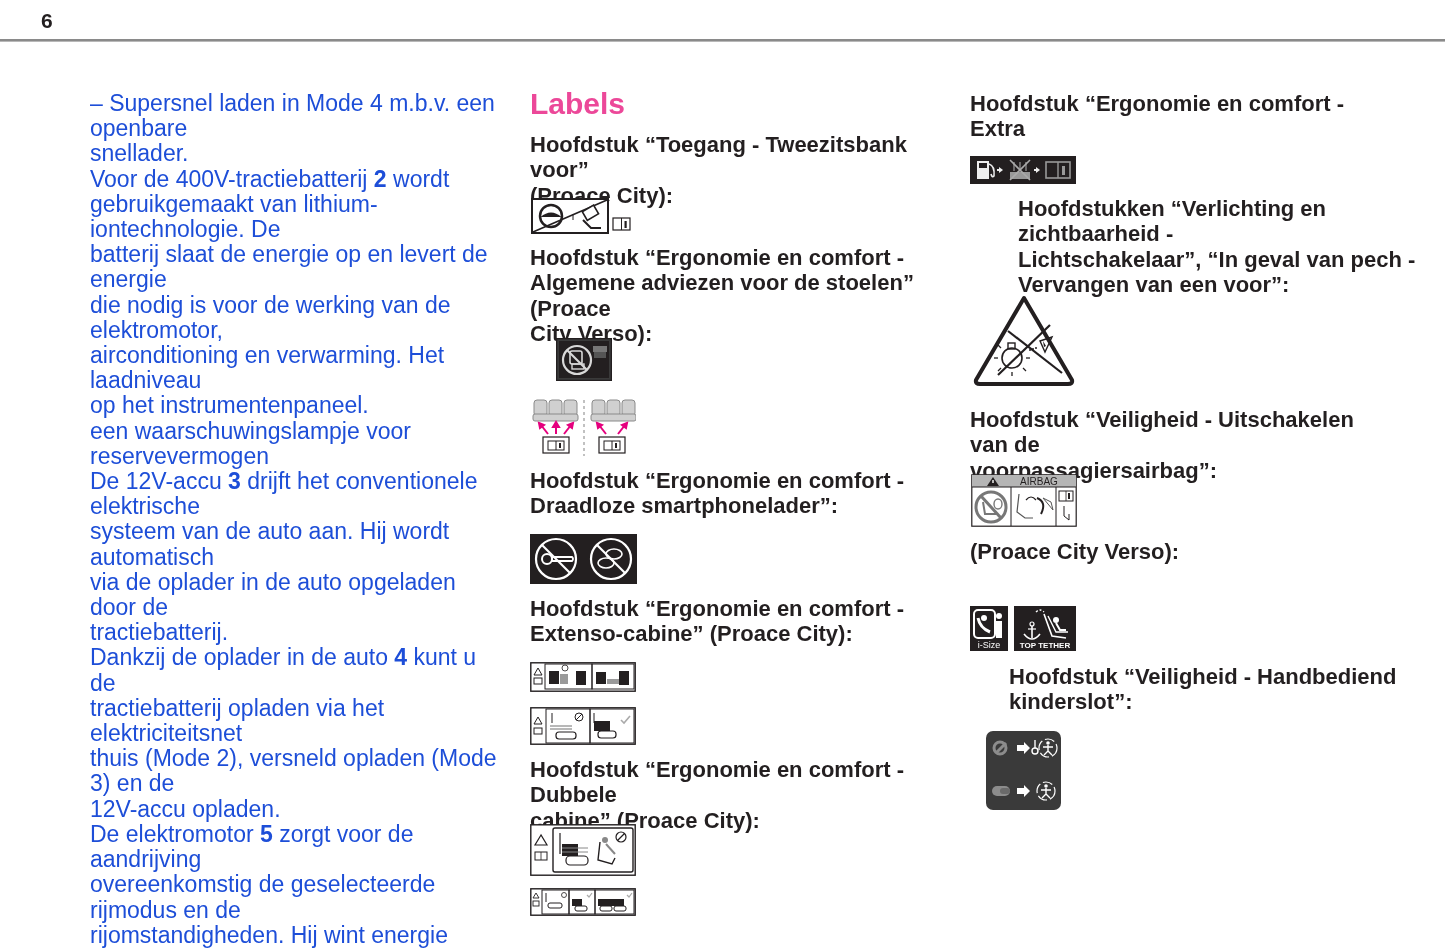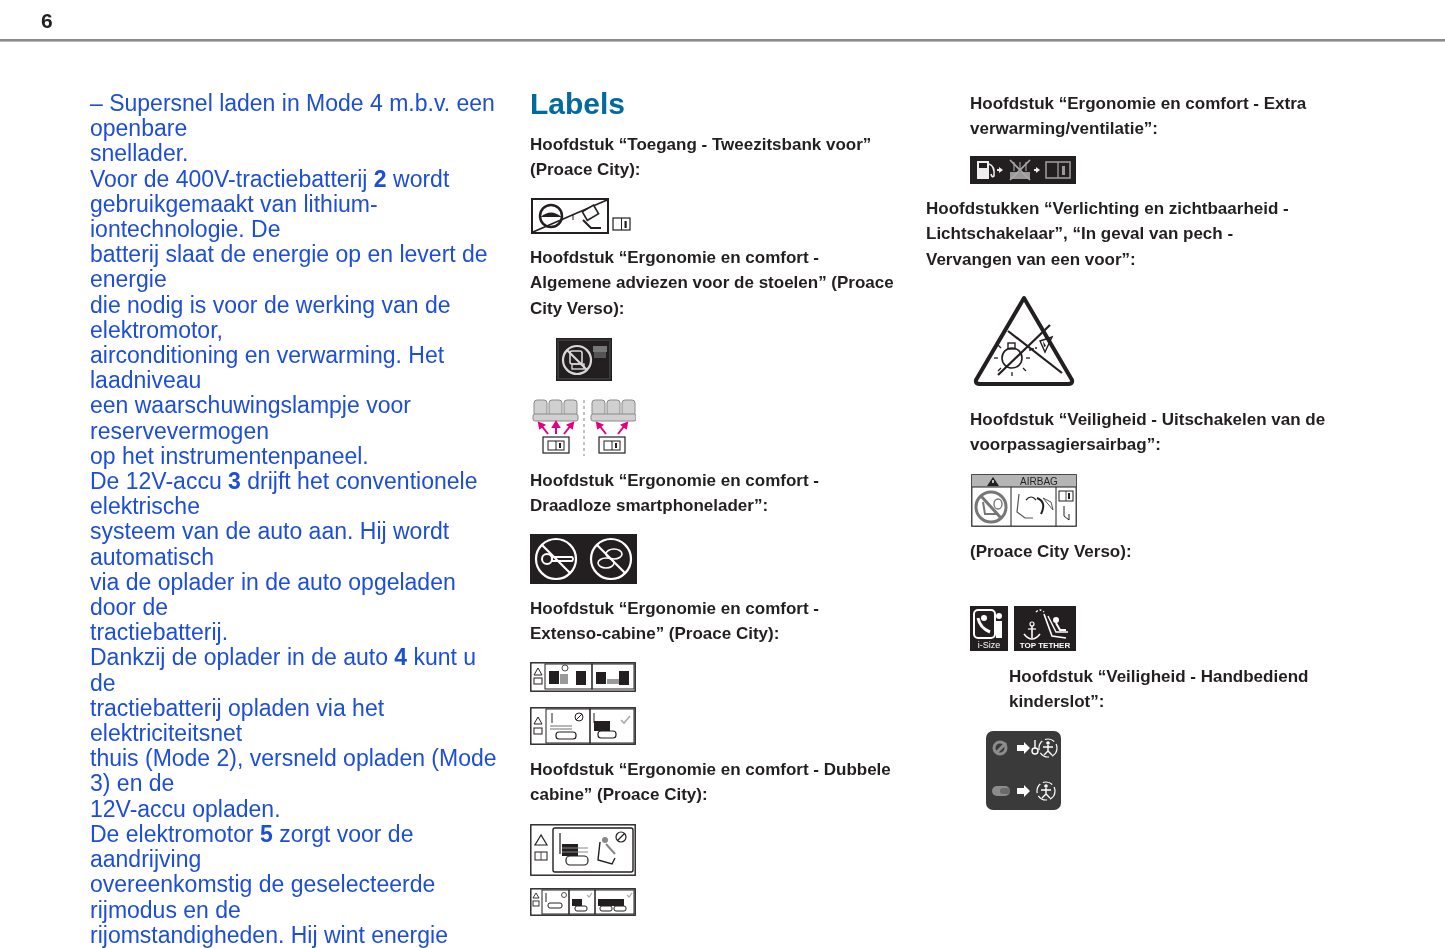--- a/index.html
+++ b/index.html
@@ -9,22 +9,22 @@
   .page-number { position: absolute; left: 41px; top: 9px; font-size: 21px; font-weight: bold; color: #231f20; }
   .header-rule { position: absolute; left: 0; top: 39px; width: 1445px; height: 3px; background: #8a8a8a; border-bottom: 1px solid #b8b8b8; }
 
   .col { position: absolute; top: 90px; }
   .col-1 { left: 90px; width: 415px; }
   .col-2 { left: 530px; width: 420px; }
 
   .body-text { font-size: 23px; line-height: 25.2px; color: #1d4ed8; }
   .body-text b { font-weight: bold; }
 
-  .section-title { font-size: 30px; font-weight: bold; line-height: 32px; margin-top: 0px; margin-bottom: 10px; color: #0369a1; }
-  .chapter-heading { font-size: 17px; font-weight: bold; line-height: 25.3px; color: #231f20; }
+  .section-title { font-size: 30px; font-weight: bold; line-height: 32px; margin-top: 0px; margin-bottom: 10px; color: #ec4899; }
+  .chapter-heading { font-size: 22px; font-weight: bold; line-height: 25.3px; color: #231f20; }
 
   .abs { position: absolute; }
 
   
   .lbl { position: absolute; }
   svg { display: block; }
 </style>
 </head>
 <body>
 
@@ -35,22 +35,22 @@
 
   <div class="col col-1 body-text" style="top:91px;">
     <div id="left-lines">
         <div>–  Supersnel laden in Mode 4 m.b.v. een openbare</div>
         <div>snellader.</div>
         <div>Voor de 400V-tractiebatterij <b>2</b> wordt</div>
         <div>gebruikgemaakt van lithium-iontechnologie. De</div>
         <div>batterij slaat de energie op en levert de energie</div>
         <div>die nodig is voor de werking van de elektromotor,</div>
         <div>airconditioning en verwarming. Het laadniveau</div>
+        <div>op het instrumentenpaneel.</div>
         <div>een waarschuwingslampje voor reservevermogen</div>
-        <div>op het instrumentenpaneel.</div>
         <div>De 12V-accu <b>3</b> drijft het conventionele elektrische</div>
         <div>systeem van de auto aan. Hij wordt automatisch</div>
         <div>via de oplader in de auto opgeladen door de</div>
         <div>tractiebatterij.</div>
         <div>Dankzij de oplader in de auto <b>4</b> kunt u de</div>
         <div>tractiebatterij opladen via het elektriciteitsnet</div>
         <div>thuis (Mode 2), versneld opladen (Mode 3) en de</div>
         <div>12V-accu opladen.</div>
         <div>De elektromotor <b>5</b> zorgt voor de aandrijving</div>
         <div>overeenkomstig de geselecteerde rijmodus en de</div>
@@ -248,21 +248,20 @@
       <path d="M57 7 L59 9 L62 5" fill="none" stroke="#aaa" stroke-width="1.2"></path>
       <rect x="68" y="11" width="26" height="7" fill="#231f20"></rect>
       <rect x="70" y="18" width="12" height="5" rx="2" fill="none" stroke="#231f20" stroke-width="1"></rect>
       <rect x="84" y="18" width="12" height="5" rx="2" fill="none" stroke="#231f20" stroke-width="1"></rect>
       <path d="M97 7 L99 9 L102 5" fill="none" stroke="#aaa" stroke-width="1.2"></path>
     </svg>
   </div>
 
   <div class="abs chapter-heading" style="left:970px; top:91px; width:420px;">
     <div>Hoofdstuk “Ergonomie en comfort - Extra</div>
-    <div>verwarming/ventilatie”:</div>
   </div>
 
   <div class="lbl" style="left:970px; top:156px;">
     <svg width="106" height="28" viewBox="0 0 106 28">
       <rect x="0" y="0" width="106" height="28" fill="#231f20"></rect>
       <rect x="7" y="5" width="12" height="18" fill="#eee"></rect>
       <rect x="9" y="7" width="8" height="5" fill="#231f20"></rect>
       <path d="M19 8 Q25 10 24 20 Q22 22 21 18" fill="none" stroke="#eee" stroke-width="1.6"></path>
       <polygon points="29,11 33,14 29,17" fill="#eee"></polygon>
       <rect x="27" y="13" width="2" height="2" fill="#eee"></rect>
@@ -275,21 +274,21 @@
       <line x1="40" y1="4" x2="60" y2="24" stroke="#aaa" stroke-width="1.6"></line>
       <line x1="60" y1="4" x2="40" y2="24" stroke="#aaa" stroke-width="1.6"></line>
       <polygon points="66,11 70,14 66,17" fill="#eee"></polygon>
       <rect x="64" y="13" width="2" height="2" fill="#eee"></rect>
       <rect x="76" y="6" width="24" height="16" fill="none" stroke="#999" stroke-width="1.6"></rect>
       <line x1="88" y1="6" x2="88" y2="22" stroke="#999" stroke-width="1.4"></line>
       <rect x="92" y="10" width="3" height="9" fill="#999"></rect>
     </svg>
   </div>
 
-  <div class="abs chapter-heading" style="left:926px; top:196px; width:420px;">
+  <div class="abs chapter-heading" style="left:1018px; top:196px; width:420px;">
     <div>Hoofdstukken “Verlichting en zichtbaarheid -</div>
     <div>Lichtschakelaar”, “In geval van pech -</div>
     <div>Vervangen van een voor”:</div>
   </div>
 
   <div class="lbl" style="left:972px; top:294px;">
     <svg width="104" height="94" viewBox="0 0 104 94">
       <path d="M52 4 L100 86 Q101 90 96 90 L8 90 Q3 90 4 86 Z" fill="#fff" stroke="#231f20" stroke-width="4" stroke-linejoin="round"></path>
       <circle cx="40" cy="64" r="10" fill="none" stroke="#231f20" stroke-width="1.6"></circle>
       <rect x="36" y="49" width="7" height="6" fill="none" stroke="#231f20" stroke-width="1.4"></rect>

